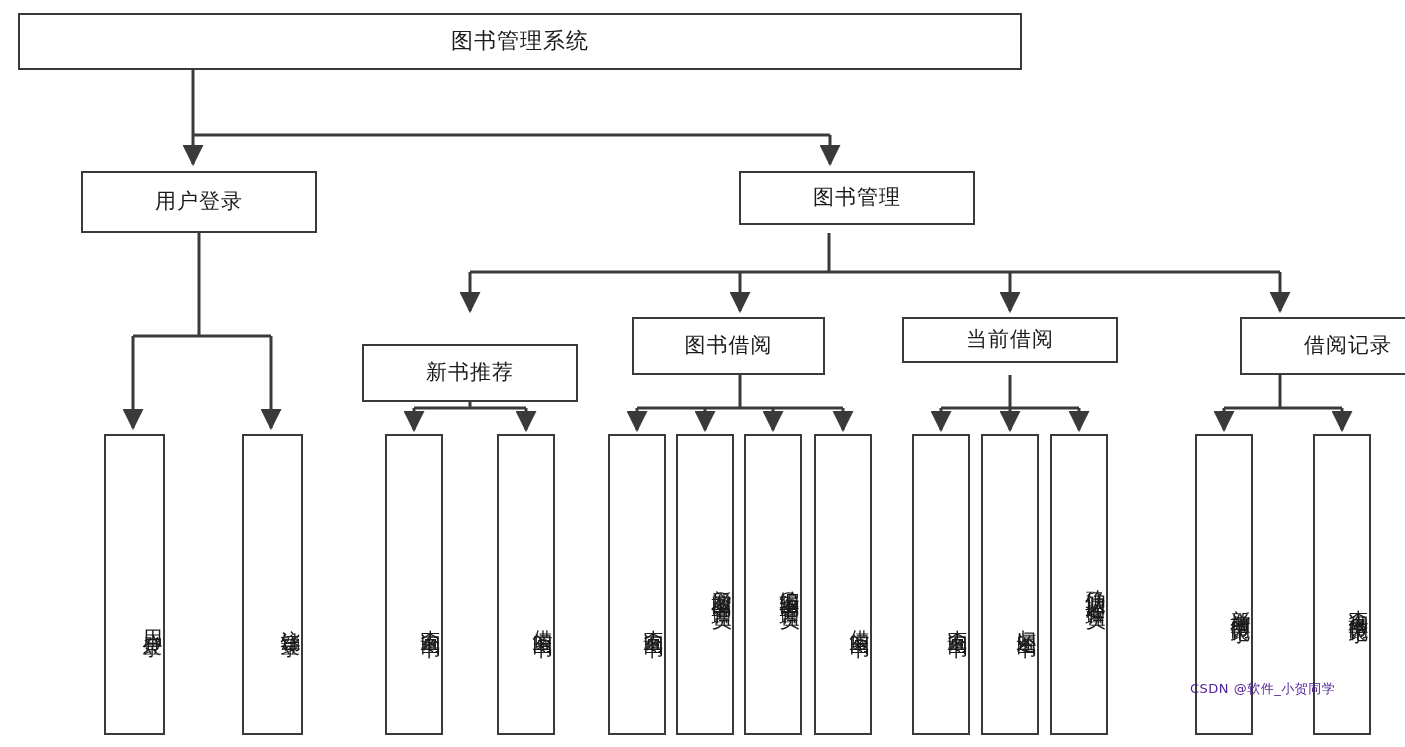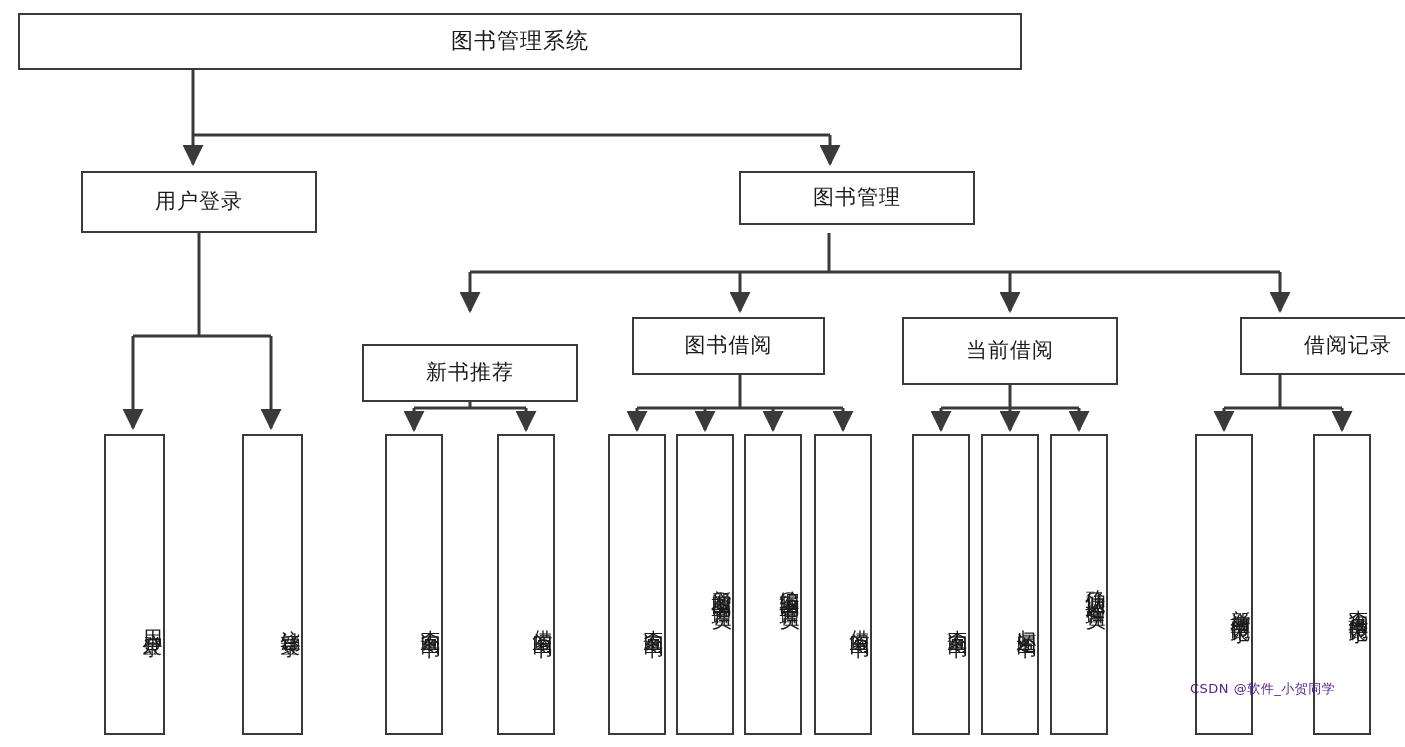--- a/index.html
+++ b/index.html
@@ -135,21 +135,21 @@
   <div class="node h-node" style="left:711px; top:171px; width:236px; height:54px;margin-left:28px;">
     <span>图书管理</span>
   </div>
 
   <div class="node h-node" style="left:362px; top:317px; width:216px; height:58px;margin-top:27px;">
     <span>新书推荐</span>
   </div>
   <div class="node h-node" style="left:632px; top:317px; width:193px; height:58px;">
     <span>图书借阅</span>
   </div>
-  <div class="node h-node" style="left:902px; top:317px; width:216px; height:68px;">
+  <div class="node h-node" style="left:902px; top:317px; width:216px; height:46px;">
     <span>当前借阅</span>
   </div>
   <div class="node h-node" style="left:1240px; top:317px; width:216px; height:58px;">
     <span>借阅记录</span>
   </div>
 
   <div class="node v-node" style="left:104px; top:434px; width:61px; height:301px; padding-top:70px;">
     <span>用户登录</span>
   </div>
   <div class="node v-node" style="left:242px; top:434px; width:61px; height:301px; padding-top:70px;">

